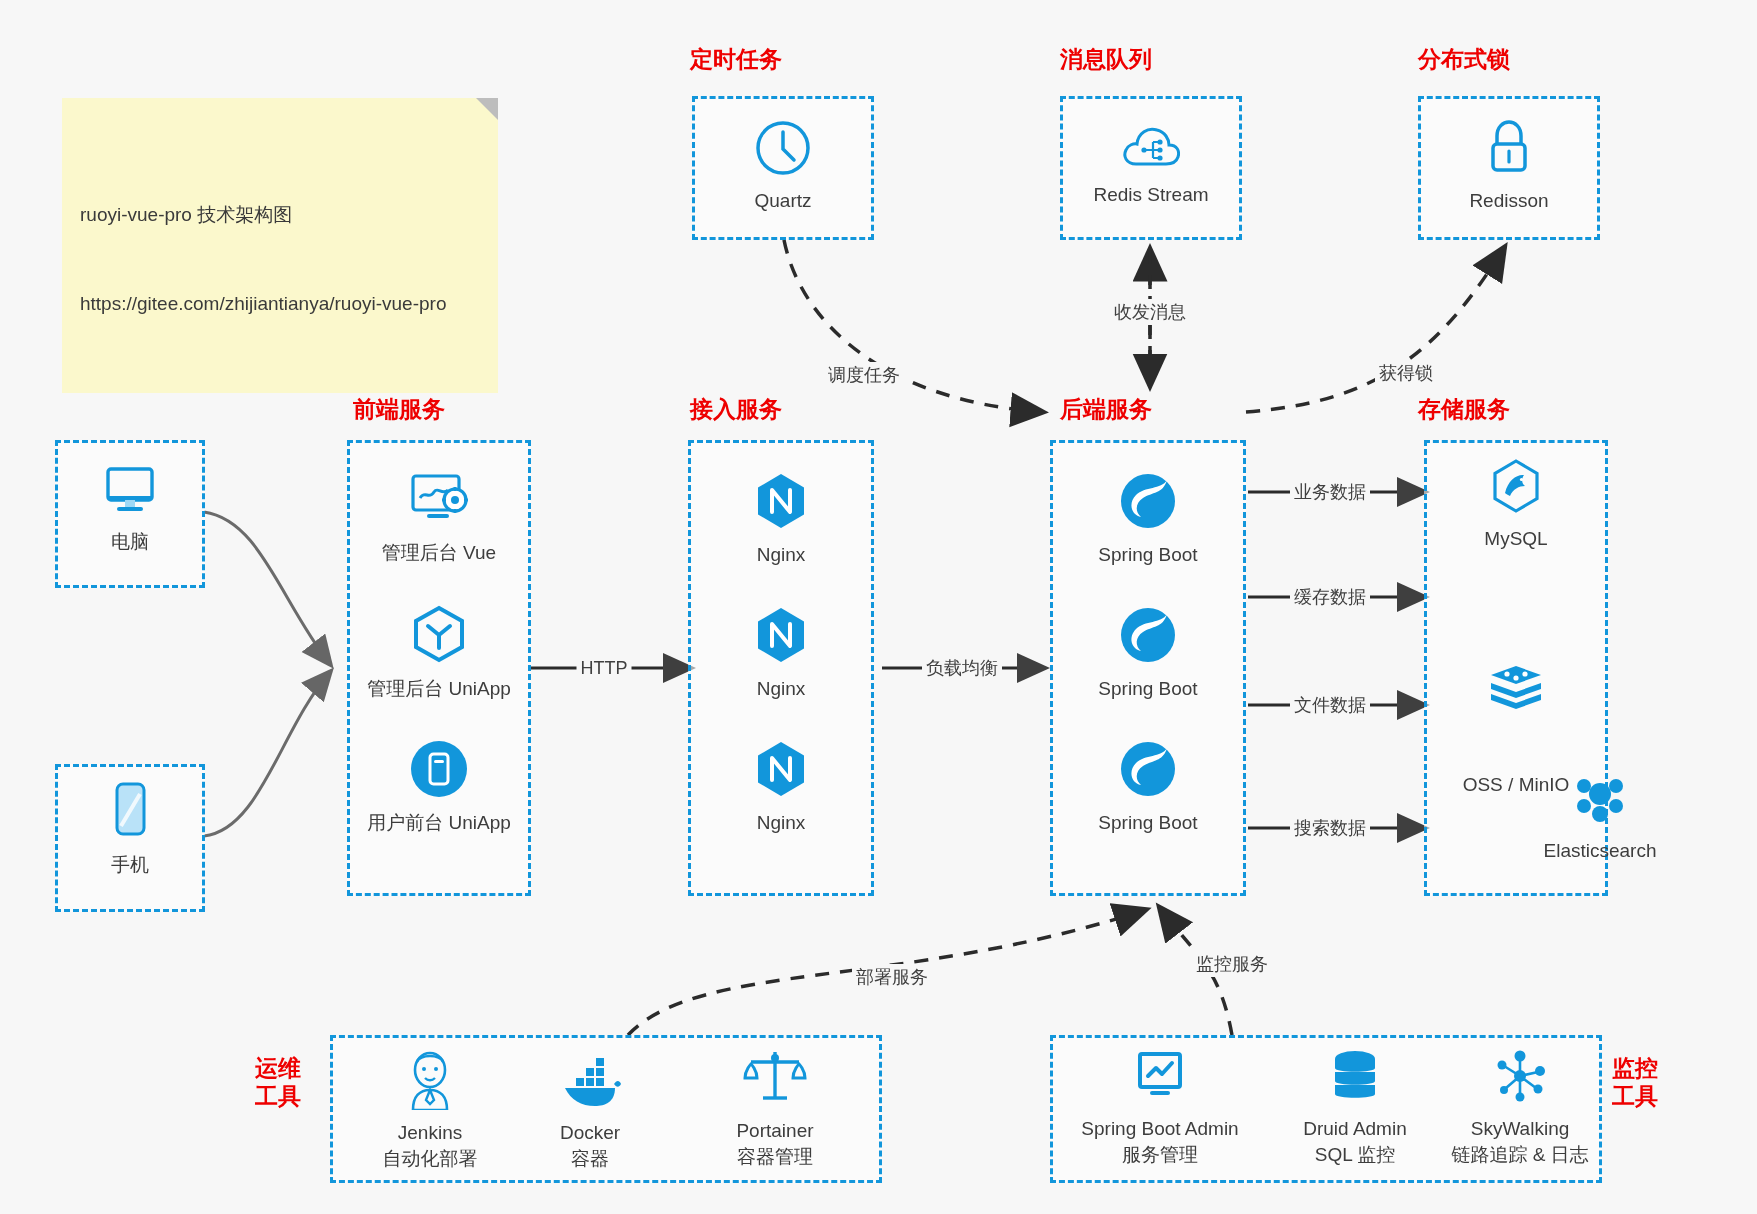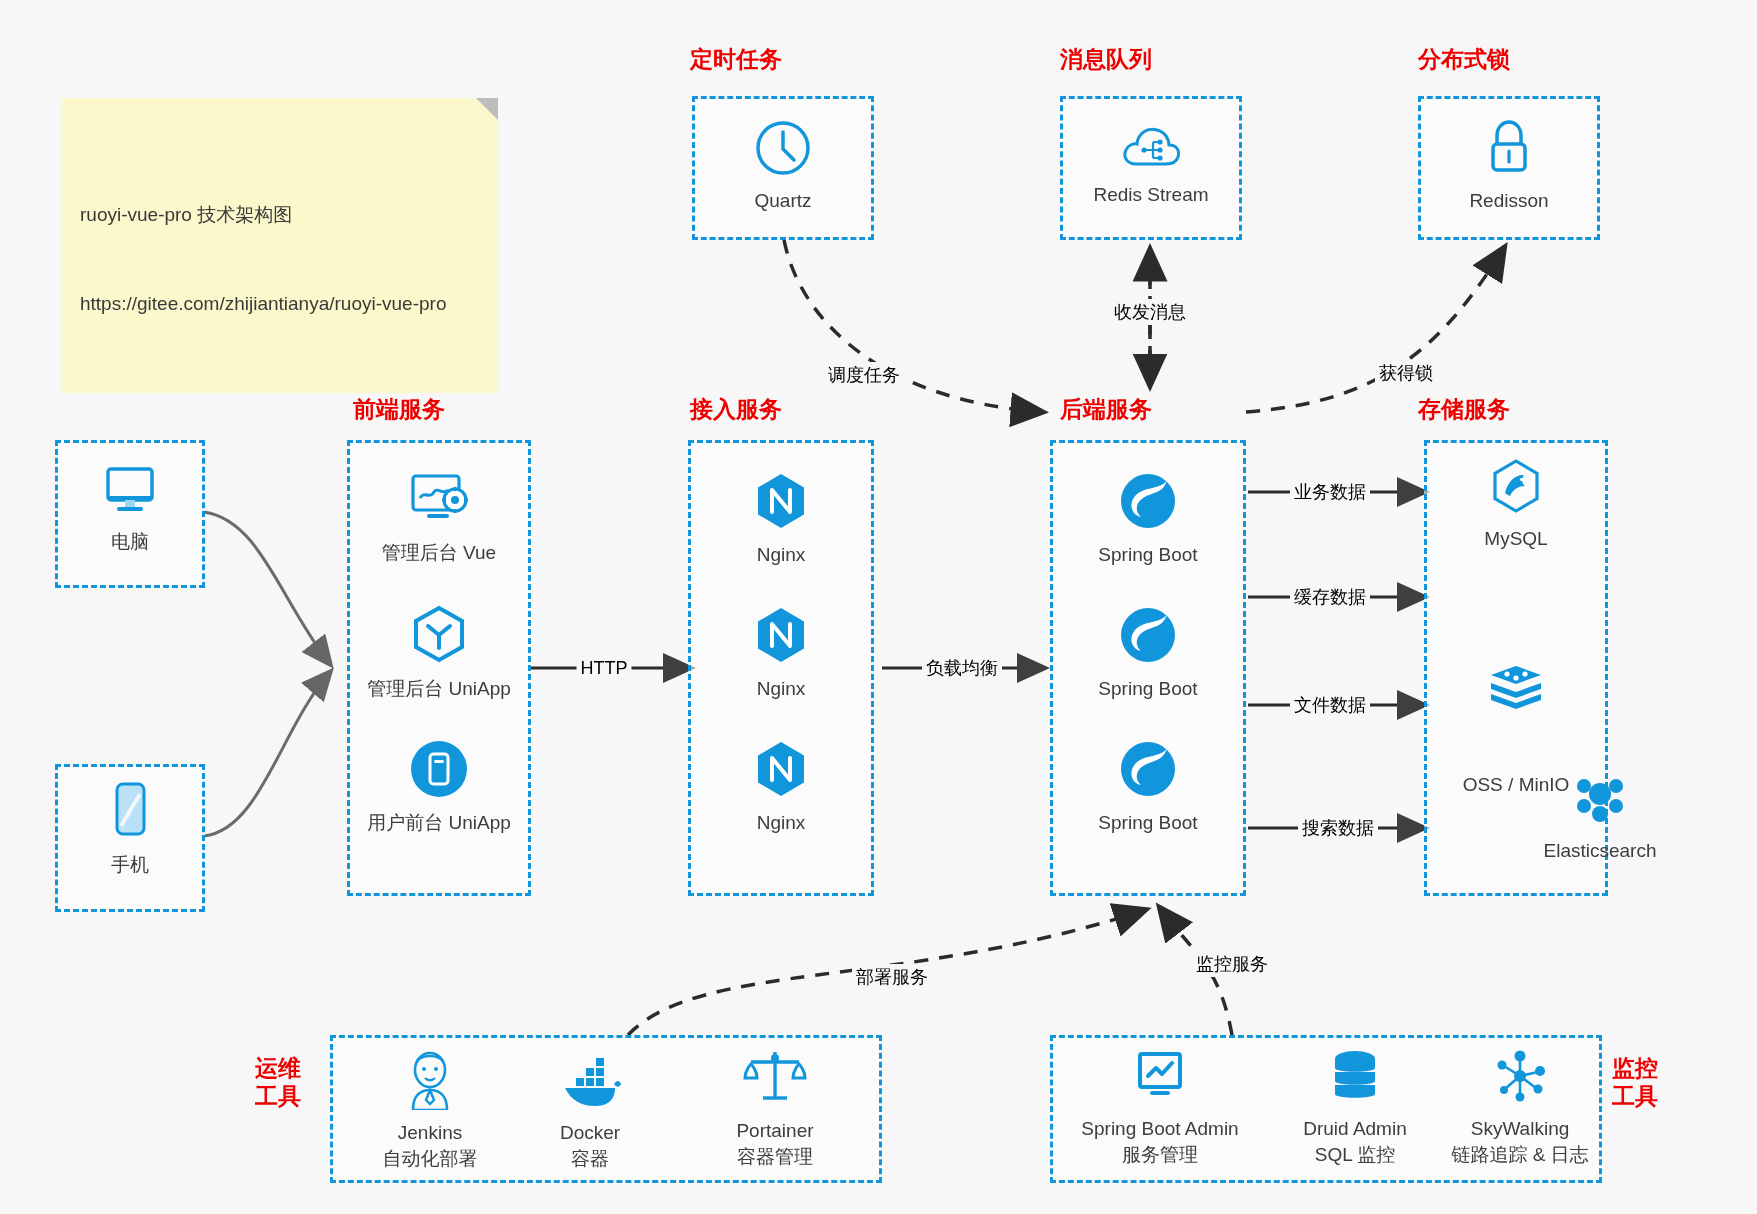--- a/index.html
+++ b/index.html
@@ -70,21 +70,21 @@
     font-size: 19px;
     color: #3d3d3d;
     text-align: center;
     line-height: 1.35;
     white-space: pre;
   }
   .icon { display:block; }
   .edge-label {
     position: absolute;
     font-size: 18px;
-    color: #000000;
+    color: #404040;
     background: #f7f7f7;
     padding: 1px 4px;
     white-space: nowrap;
     transform: translate(-50%, -50%);
   }
 </style>
 </head>
 <body>
 
 <div id="stage">
@@ -452,17 +452,17 @@
   </div>
 
   <div class="edge-label" style="left:604px; top:668px;">HTTP</div>
   <div class="edge-label" style="left:962px; top:668px;">负载均衡</div>
   <div class="edge-label" style="left:864px; top:375px;">调度任务</div>
   <div class="edge-label" style="left:1150px; top:312px;">收发消息</div>
   <div class="edge-label" style="left:1406px; top:373px;">获得锁</div>
   <div class="edge-label" style="left:1330px; top:492px;">业务数据</div>
   <div class="edge-label" style="left:1330px; top:597px;">缓存数据</div>
   <div class="edge-label" style="left:1330px; top:705px;">文件数据</div>
-  <div class="edge-label" style="left:1330px; top:828px;margin-left:8px;">搜索数据</div>
+  <div class="edge-label" style="left:1330px; top:828px;">搜索数据</div>
   <div class="edge-label" style="left:876px; top:977px;margin-left:16px;">部署服务</div>
   <div class="edge-label" style="left:1232px; top:964px;">监控服务</div>
 
 </div>
 
 </body></html>

